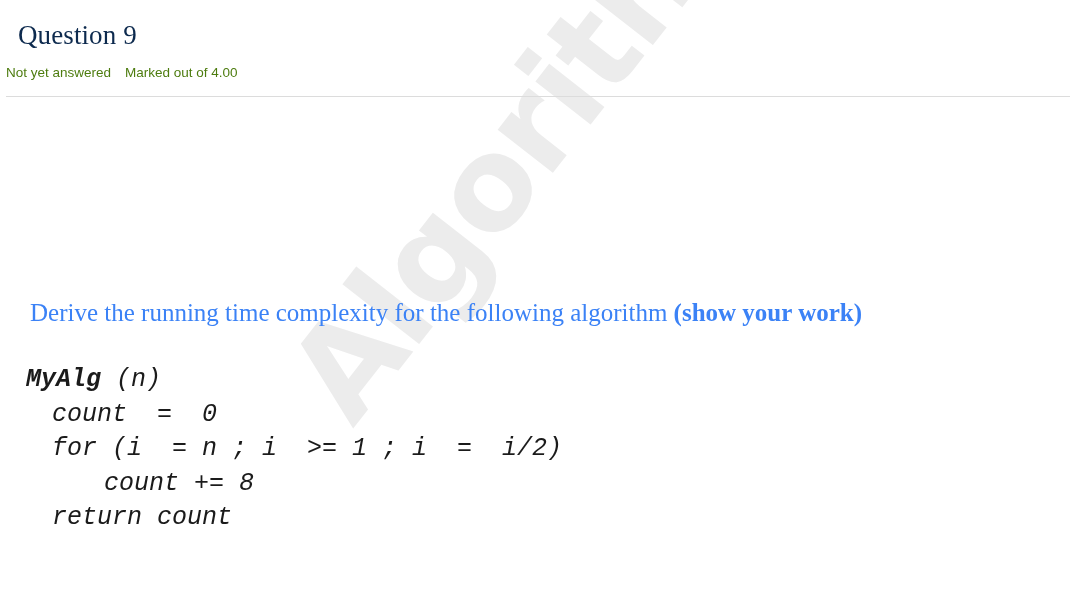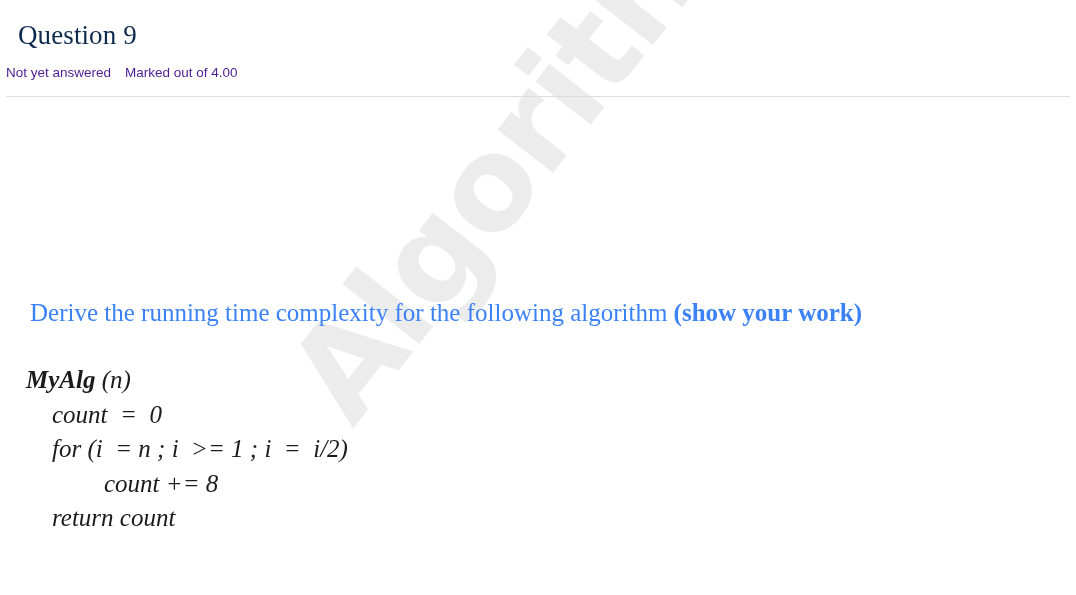--- a/index.html
+++ b/index.html
@@ -106,21 +106,21 @@
   }
   #question-prompt .emph {
     font-weight: 700;
   }
 
   #algorithm-block {
     position: absolute;
     left: 26px;
     top: 243px;
     width: 620px;
-    font-family: Liberation Serif, serif;
+    font-family: Liberation Mono, monospace;
     font-size: 25px;
     color: #1b1b1b;
   }
   .code-line {
     font-style: italic;
     line-height: 34.5px;
     white-space: pre;
   }
   .code-line .alg-name {
     font-weight: 700;
@@ -135,21 +135,21 @@
 <body style="background: rgb(255, 255, 255);">
 
 <div id="watermark-layer">
   <div id="watermark-text" style="color: rgb(236, 236, 236);">Algorithms</div>
 </div>
 
 <div id="page">
 
   <div id="question-header">
     <h1 id="page-title" style="color: rgb(13, 42, 78);">Question 9</h1>
-    <div id="question-status-line" style="color: #4c1d95;">
+    <div id="question-status-line" style="color: #4d7c0f;">
       <span class="state">Not yet answered</span><span>Marked out of 4.00</span>
     </div>
   </div>
 
   <div id="header-divider" style="background: rgb(220, 220, 220);"></div>
 
   <div id="question-body">
 
     <div id="question-prompt" style="color: #3b82f6;">
       <span>Derive the running time complexity for the following algorithm </span><span class="emph">(show your work)</span>

